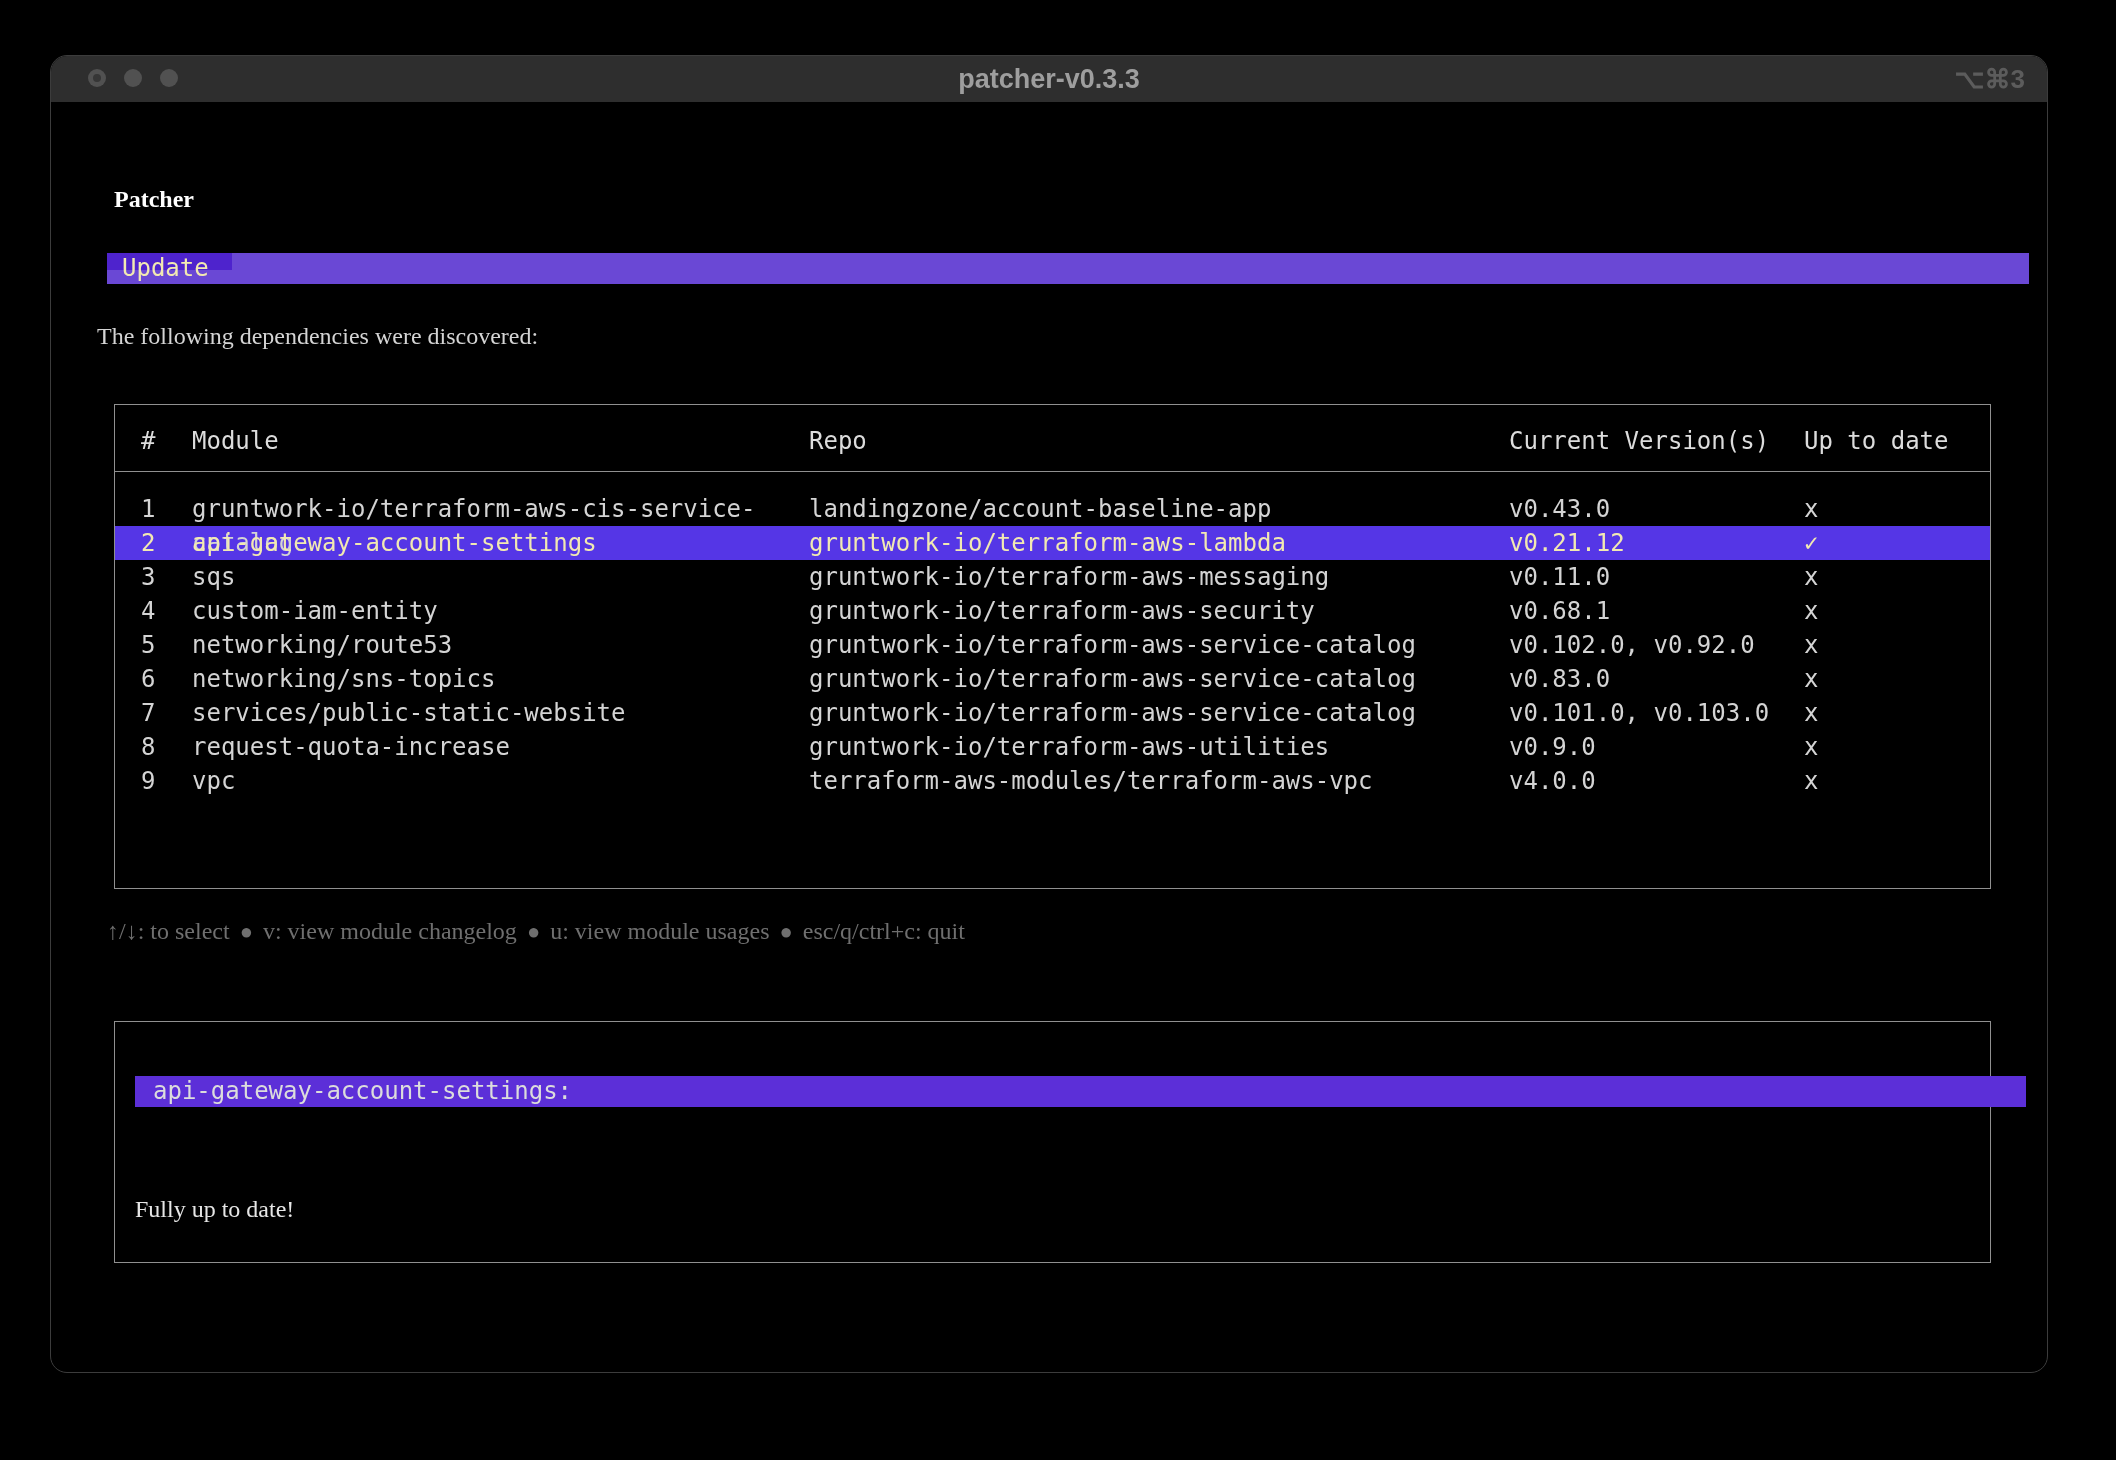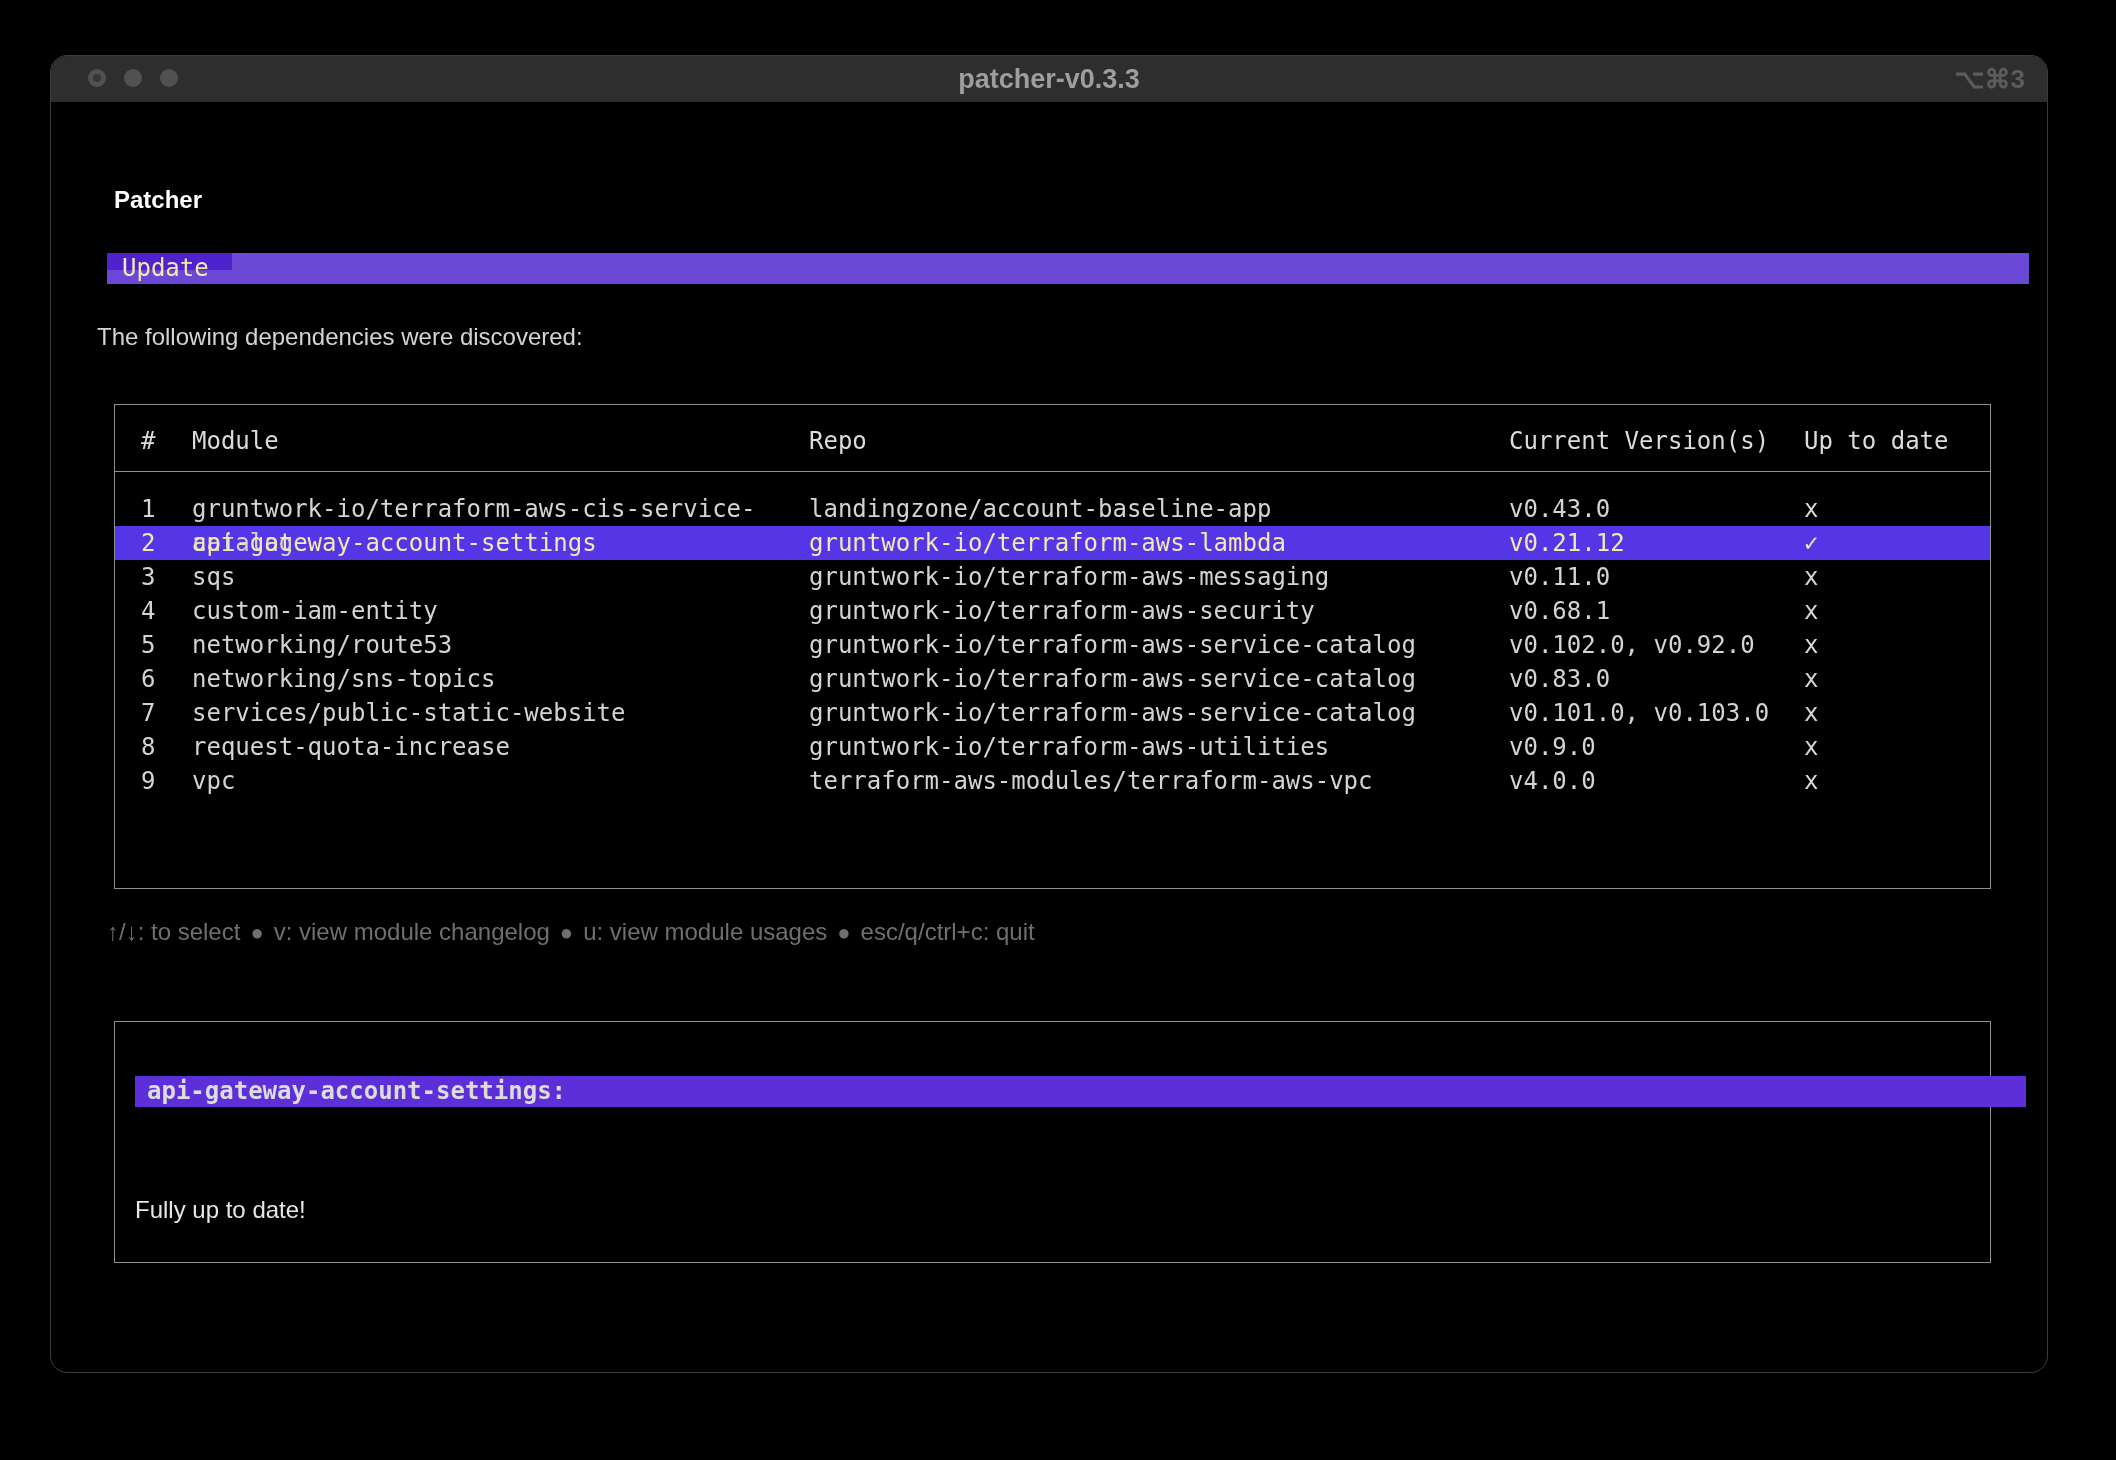--- a/index.html
+++ b/index.html
@@ -32,21 +32,21 @@
   .titlebar .title{position:absolute;left:0;right:0;top:0;height:46px;line-height:46px;
     text-align:center;color:var(--title-text);font-family:"Liberation Sans",sans-serif;
     font-weight:bold;font-size:27px;}
   .titlebar .shortcut{position:absolute;right:22px;top:0;height:46px;line-height:46px;
     color:var(--shortcut-text);font-family:"Liberation Sans",sans-serif;font-weight:bold;font-size:26px;}
   .traffic{position:absolute;left:37px;top:13px;display:flex;gap:18px;}
   .tl{width:18px;height:18px;border-radius:50%;background:var(--traffic);position:relative;}
   .tl.first::after{content:"";position:absolute;left:5px;top:5px;width:8px;height:8px;
     border-radius:50%;background:#363636;}
 
-  .mono{font-family:Liberation Sans, sans-serif;font-size:24px;color:var(--body-text);}
+  .mono{font-family:Liberation Serif, serif;font-size:24px;color:var(--body-text);}
 
   .heading{position:absolute;left:63px;top:130px;font-size:24px;font-weight:bold;color:var(--bright-text);}
 
   .update-bar{position:absolute;left:56px;top:197px;width:1922px;height:31px;
     background:var(--bar-purple);line-height:31px;}
   .update-tab{display:inline-block;height:17px;padding:0 23px 0 15px;min-width:111px;
     background:var(--tab-purple);color:var(--cream);font-size:24px;}
 
   .intro{position:absolute;left:46px;top:267px;font-size:24px;color:var(--body-text);}
 
@@ -59,22 +59,22 @@
   .trow{display:grid;grid-template-columns:51px 617px 700px 295px 1fr;
     padding-left:26px;height:34px;line-height:34px;font-size:24px;color:var(--body-text);}
   .trow.selected{background:var(--sel-purple);color:var(--cream);}
 
   .help{position:absolute;left:56px;top:862px;font-size:24px;color:var(--dim-text);white-space:nowrap;}
   .help .dot{display:inline-block;margin:0 10px;font-size:22px;}
 
   .detail-box{position:absolute;left:63px;top:965px;width:1877px;height:242px;
     border:1px solid var(--border-gray);}
   .detail-bar{position:absolute;left:84px;top:1020px;width:1891px;height:31px;
-    background:var(--detail-purple);line-height:31px;padding-left:12px;
-    color:#dcdcdc;font-size:24px;font-weight:bold;}
+    background:var(--detail-purple);line-height:31px;padding-left:18px;
+    color:#dcdcdc;font-size:24px;}
   .detail-msg{position:absolute;left:84px;top:1140px;font-size:24px;color:#e6e6e6;}
 </style>
 </head>
 <body>
 
 <div class="stage">
   <div class="window">
 
     <div class="titlebar">
       <div class="traffic">

